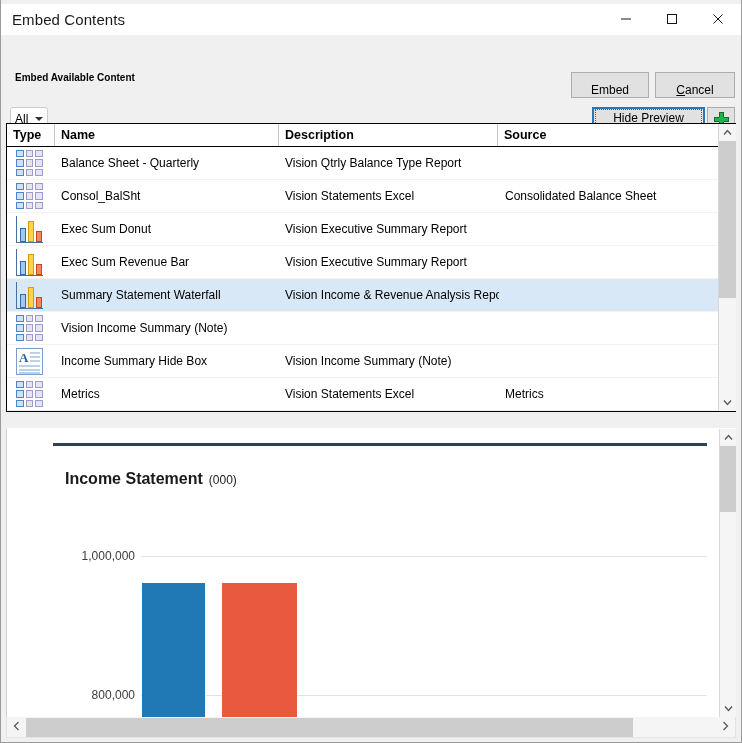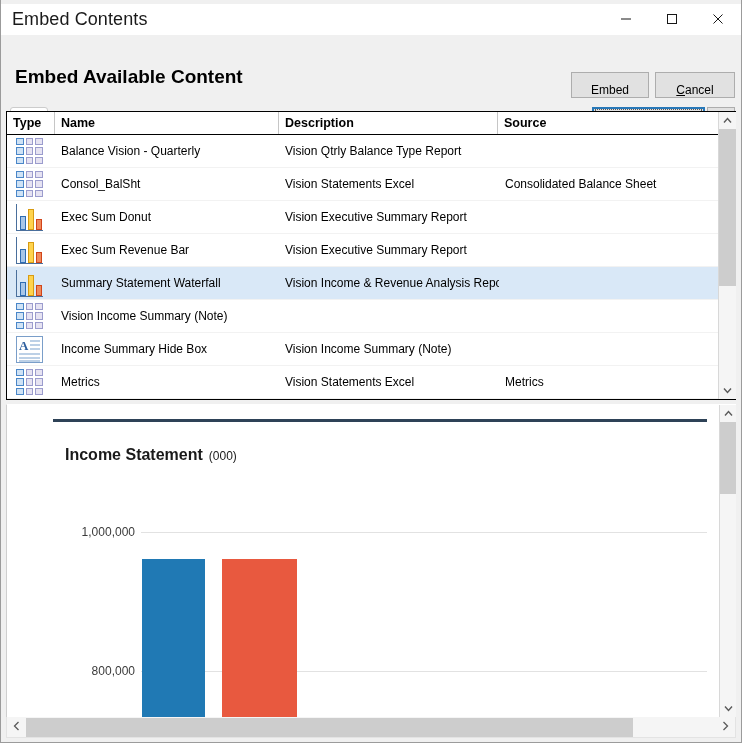--- a/index.html
+++ b/index.html
@@ -31,38 +31,38 @@
   }
 
   
   .titlebar{
     height:30px;min-height:30px;background:#ffffff;
     display:flex;align-items:center;position:relative;
     border-bottom:1px solid #ffffff;
     margin-top:4px;
   }
   .title-text{
-    margin-left:11px;font-size:18px;color:#1a1a1a;
+    margin-left:11px;font-size:15px;color:#1a1a1a;
     font-family:"Liberation Sans","DejaVu Sans",sans-serif;
     letter-spacing:.1px;
   }
   .win-ctrls{position:absolute;right:0;top:0;height:30px;display:flex;}
   .win-btn{
     width:46px;height:30px;display:flex;align-items:center;justify-content:center;
     font-size:13px;color:#171717;
   }
   .win-btn svg{display:block;}
 
   
   .header-band{
     background:#f0f0f0;height:72px;min-height:72px;position:relative;
   }
   .hdr-title{
     position:absolute;left:14px;top:42px;transform:translateY(-50%);
-    font-size:19px;font-weight:bold;color:#000;
+    font-size:10px;font-weight:bold;color:#000;
     font-family:"Liberation Sans","DejaVu Sans",sans-serif;
   }
   .btn{
     box-sizing:border-box;
     background:#e1e1e1;border:1px solid #adadad;
     font-size:12px;color:#000;text-align:center;
     font-family:"Liberation Sans","DejaVu Sans",sans-serif;
     display:flex;align-items:flex-end;justify-content:center;
     cursor:default;
   }
@@ -94,21 +94,21 @@
     display:flex;align-items:center;padding:0 4px;box-sizing:border-box;
   }
   .filter-combo .lbl{font-size:12px;color:#000;flex:1;}
   .filter-combo .caret{
     width:0;height:0;border-left:4px solid transparent;border-right:4px solid transparent;
     border-top:4px solid #333;margin-left:2px;
   }
 
   
   .list-wrap{
-    margin:4px 5px;border:1px solid #000;background:#fff;
+    margin:16px 5px;border:1px solid #000;background:#fff;
     height:289px;min-height:289px;display:flex;position:relative;
     box-sizing:border-box;
   }
   .list-inner{flex:1;display:flex;flex-direction:column;overflow:hidden;}
   .grid-header{
     display:flex;height:22px;min-height:22px;background:#ffffff;
     border-bottom:1px solid #000;
   }
   .gh-cell{
     font-size:12.5px;font-weight:bold;color:#000;
@@ -281,21 +281,21 @@
                 <span class="p"></span>
                 <span class="p"></span>
                 <span class="b"></span>
                 <span class="p"></span>
                 <span class="p"></span>
                 <span class="b"></span>
                 <span class="p"></span>
                 <span class="p"></span>
               </span>
             </div>
-            <div class="cell col-name">Balance Vision - Quarterly</div>
+            <div class="cell col-name">Balance Sheet - Quarterly</div>
             <div class="cell col-source">Vision Qtrly Balance Type Report</div>
             <div class="cell col-desc"></div>
           </div>
           <div class="row">
             <div class="cell col-type">
               <span class="ico-grid">
                 <span class="b"></span>
                 <span class="p"></span>
                 <span class="p"></span>
                 <span class="b"></span>

